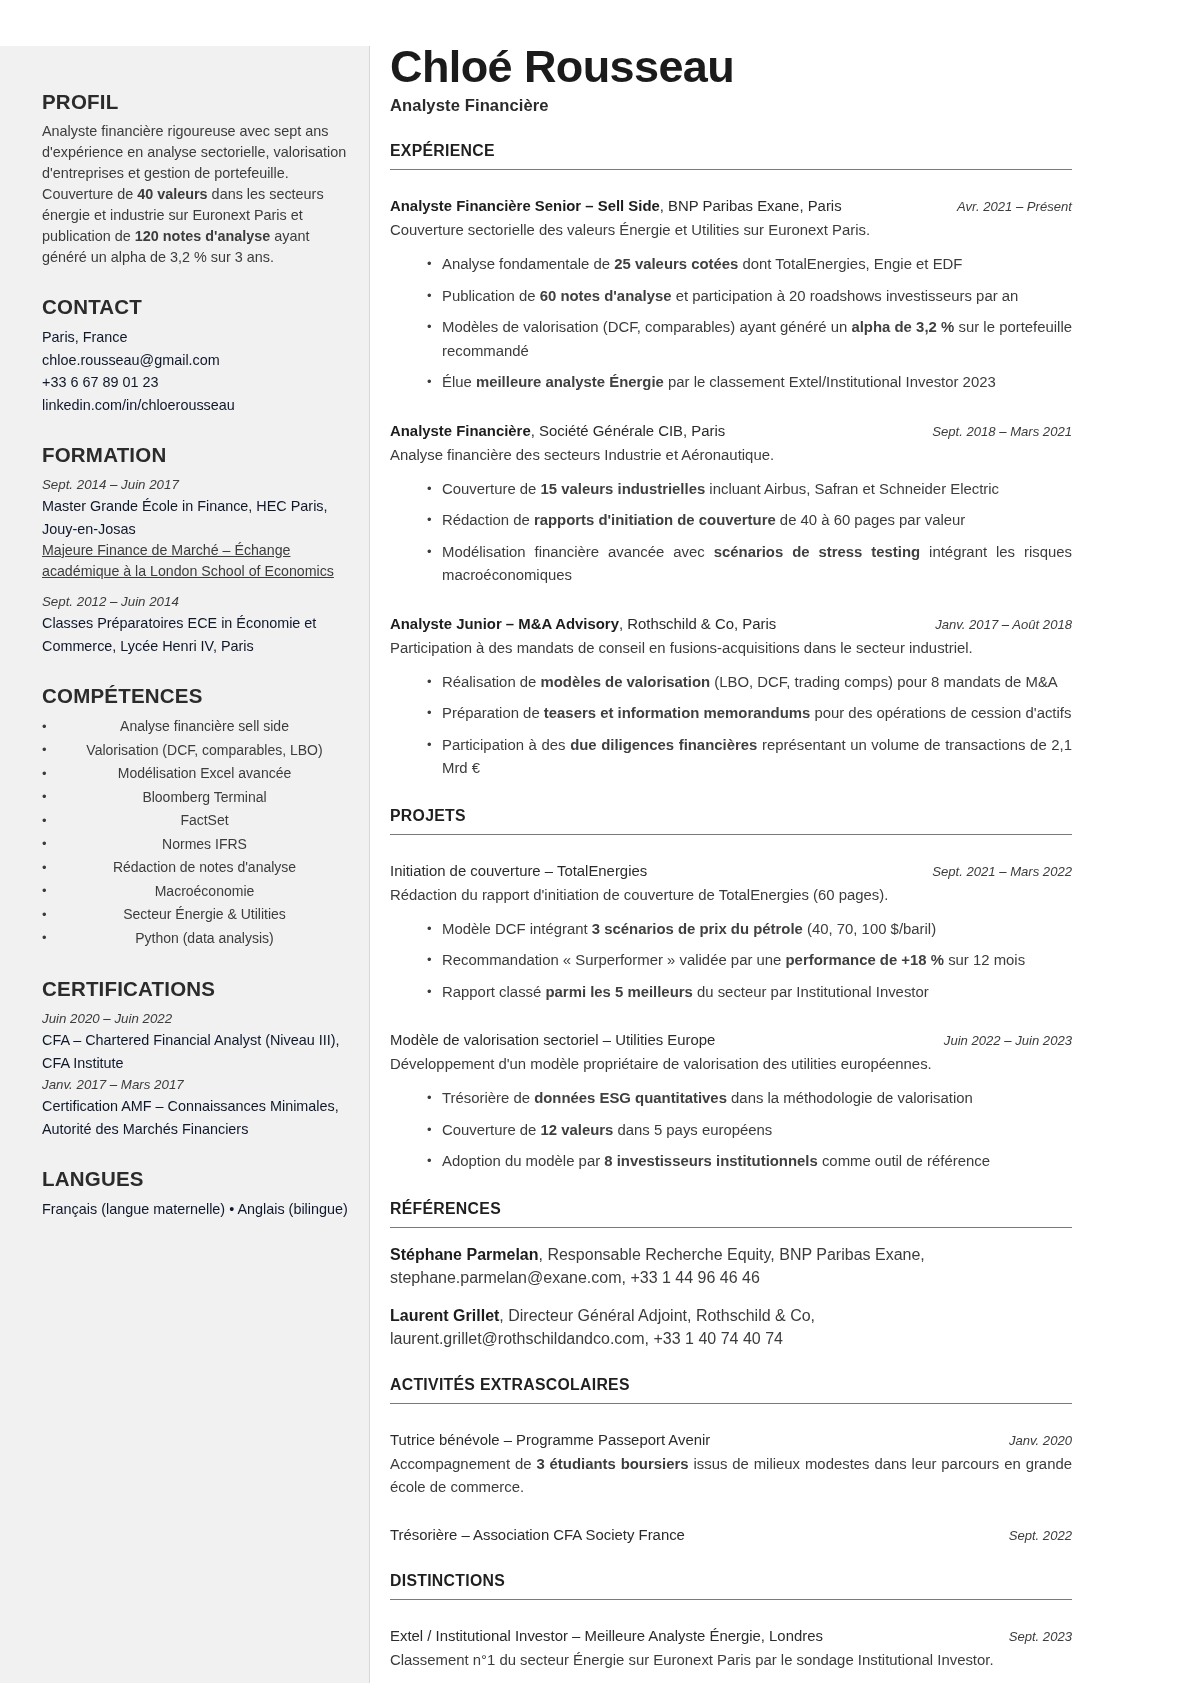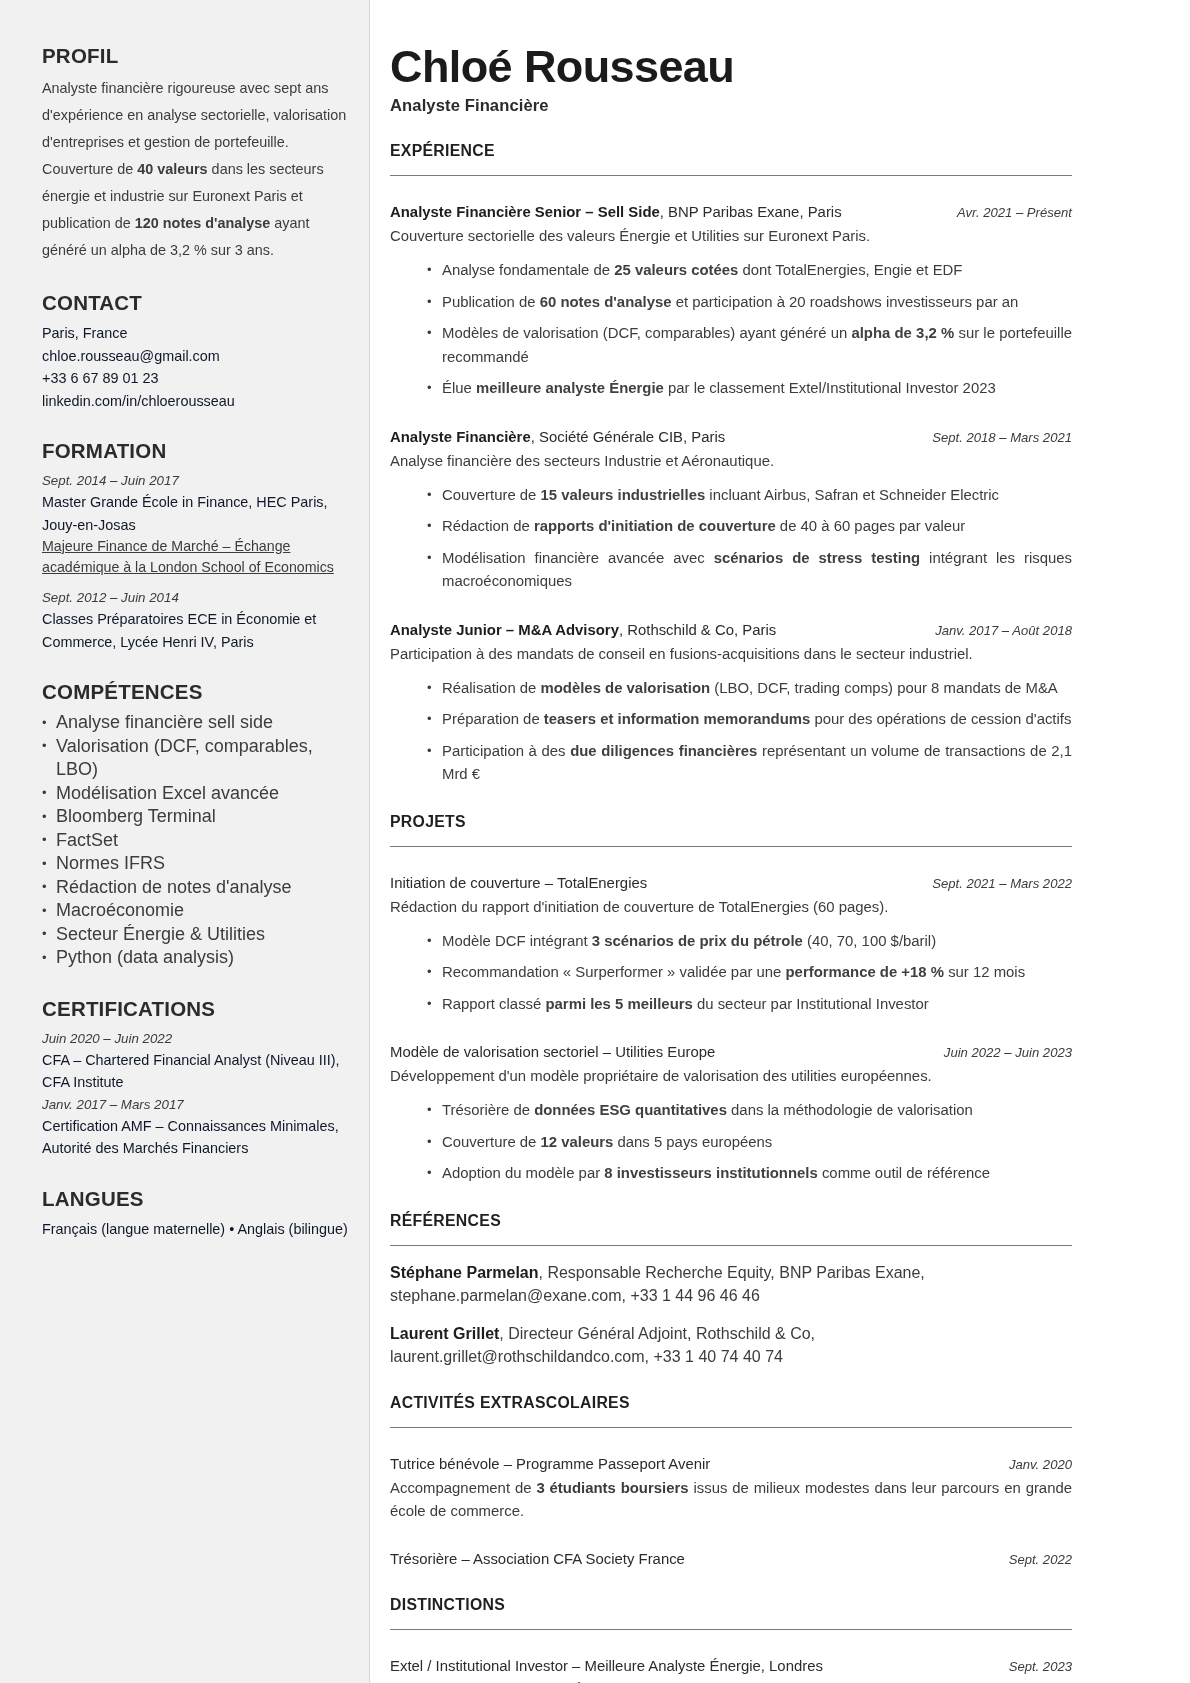--- a/index.html
+++ b/index.html
@@ -24,32 +24,33 @@
   }
 
   
   .sidebar {
     width: 370px;
     flex: 0 0 370px;
     background: #f1f1f1;
     border-right: 1px solid #d8d8d8;
     padding: 44px 16px 0 42px;
     box-sizing: border-box;
+    margin-top: 46px;
   }
   .side-h {
     font-size: 20.5px;
     font-weight: bold;
     letter-spacing: 0.2px;
     color: #2b2b2b;
     margin: 0 0 7px 0;
   }
   .side-block { margin-bottom: 27px; }
   .side-p {
     font-size: 14.4px;
-    line-height: 27px;
+    line-height: 21px;
     color: #3c3c3c;
     margin: 0;
   }
   .side-line {
     font-size: 14.4px;
     line-height: 22.5px;
     color: #0f172a;
   }
   .side-date {
     font-size: 13.3px;
@@ -63,25 +64,26 @@
     color: #3c3c3c;
     margin-bottom: 9px;
     text-decoration: underline;
   }
   ul.side-ul {
     list-style: none;
     margin: 0;
     padding: 0;
   }
   ul.side-ul li {
-    font-size: 18px;
+    font-size: 14px;
     line-height: 23.5px;
     color: #3c3c3c;
     padding-left: 14px;
     position: relative;
+    text-align: center;
   }
   ul.side-ul li::before {
     content: "\2022";
     position: absolute;
     left: 0;
     top: -0.5px;
     font-size: 13px;
   }
 
   
@@ -105,21 +107,21 @@
     color: #2b2b2b;
     margin: 4px 0 0 0;
     letter-spacing: 0.1px;
   }
   .sec-h {
     font-size: 15.8px;
     font-weight: bold;
     color: #1f1f1f;
     letter-spacing: 0.3px;
     margin: 26px 0 0 0;
-    padding-bottom: 15px;
+    padding-bottom: 9px;
     border-bottom: 1.3px solid #7a7a7a;
   }
   .entry { margin-top: 26px; }
   .entry-head {
     display: flex;
     align-items: baseline;
     justify-content: space-between;
     gap: 16px;
   }
   .entry-title {

